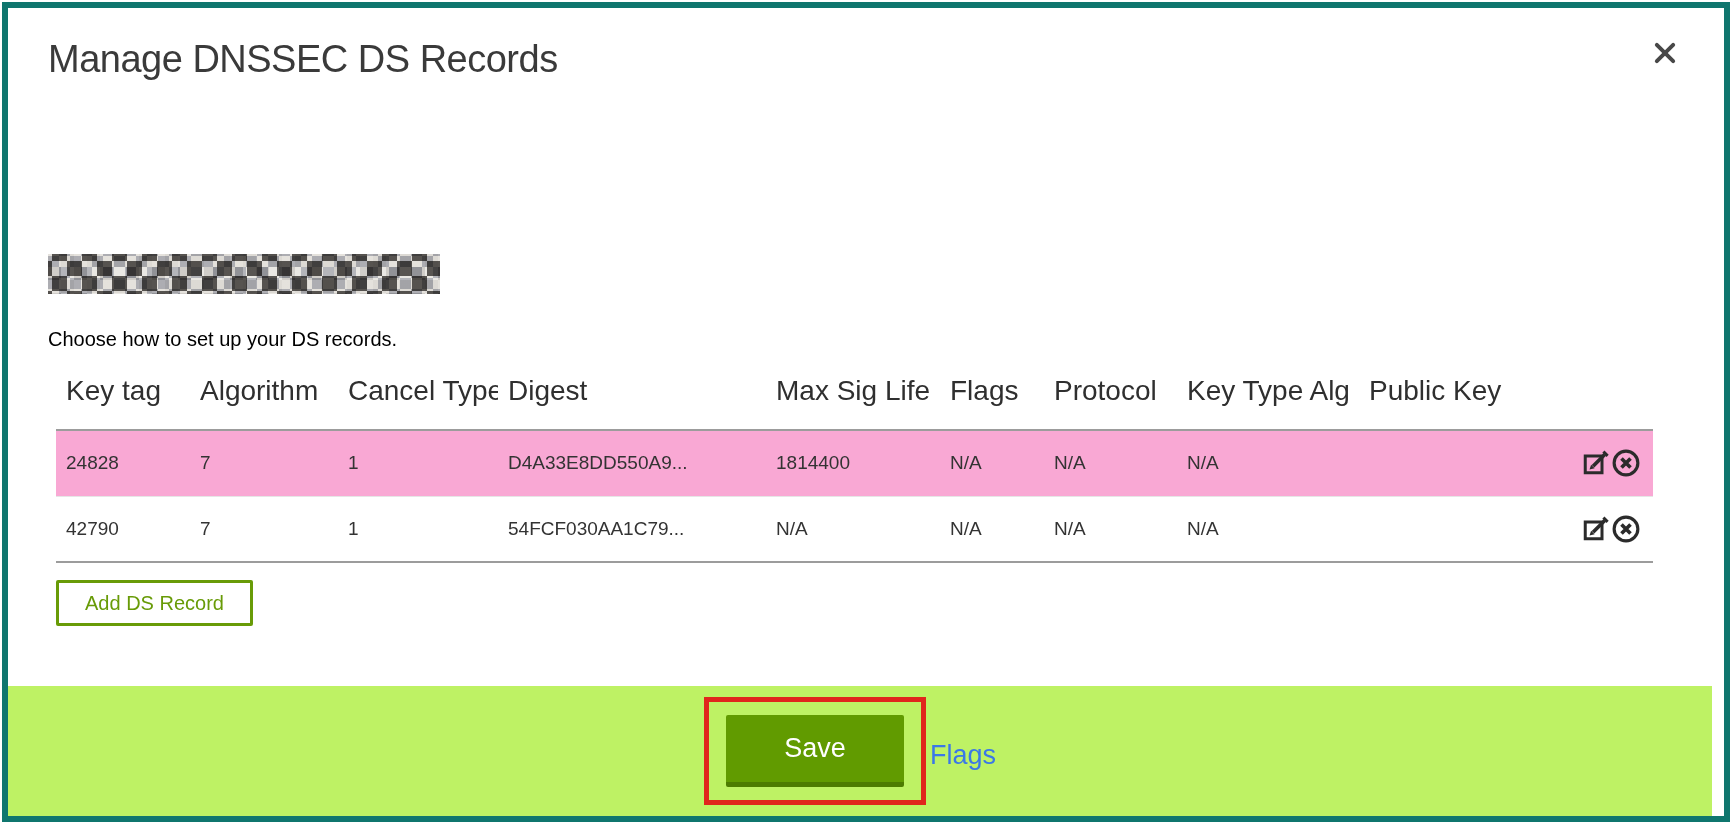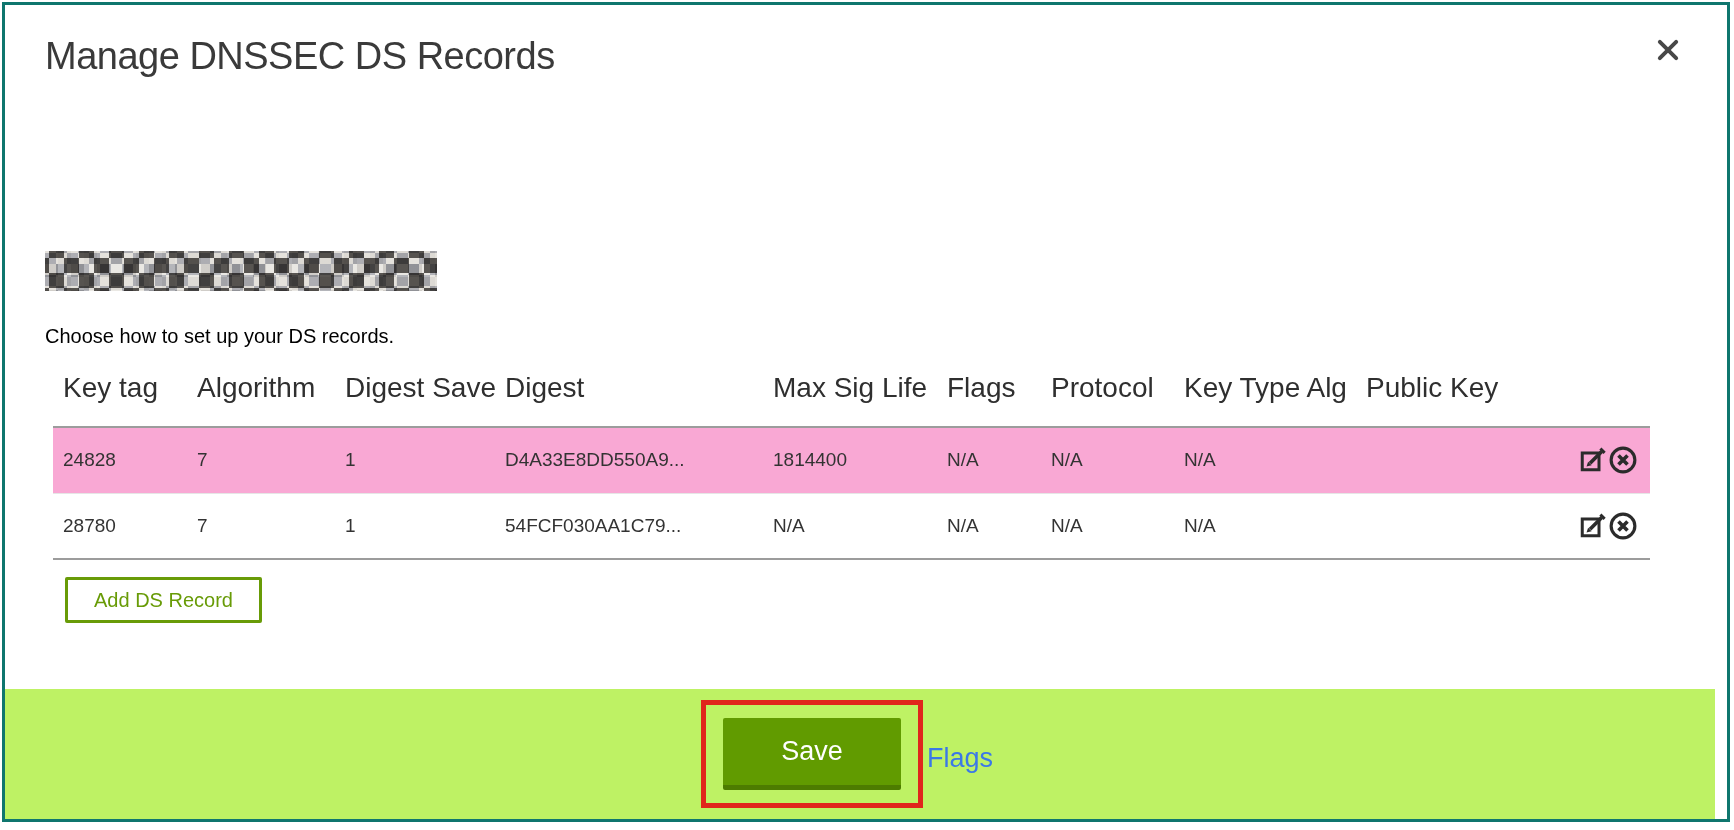--- a/index.html
+++ b/index.html
@@ -8,21 +8,21 @@
     background: #ffffff;
     font-family: "Liberation Sans", "DejaVu Sans", sans-serif;
     color: #333;
     overflow: hidden;
   }
   .modal {
     position: absolute;
     left: 2px; top: 2px;
     width: 1728px; height: 820px;
     background: #fff;
-    border: 3px solid #0f766e;
+    border: 6px solid #0f766e;
   }
   .dialog-title {
     position: absolute;
     left: 40px; top: 30px;
     font-size: 38px;
     font-weight: 400;
     letter-spacing: -0.5px;
     color: #3a3a3a;
   }
   .close-btn {
@@ -81,21 +81,21 @@
   .ds-table tr.row-even td { border-bottom: 2px solid #9c9c9c; }
   .actions-cell { text-align: right; padding-right: 12px !important; }
   .icon-btn {
     display: inline-block;
     vertical-align: middle;
     cursor: pointer;
     line-height: 0;
   }
   .add-record-btn {
     position: absolute;
-    left: 60px; top: 572px;
+    left: 48px; top: 572px;
     height: 46px;
     padding: 0 26px;
     background: #ffffff;
     border: 3px solid #689b07;
     border-radius: 2px;
     color: #689b07;
     font-size: 20px;
     font-family: "Liberation Sans", sans-serif;
     cursor: pointer;
   }
@@ -162,21 +162,21 @@
           <col style="width:104px">
         <col style="width:133px">
           <col style="width:182px">
           <col style="width:209px">
         <col style="width:85px">
       </colgroup>
       <thead>
         <tr>
           <th>Key tag</th>
           <th>Algorithm</th>
-          <th>Digest Save</th>
+          <th>Cancel Type</th>
           <th>Digest</th>
           <th>Max Sig Life</th>
           <th>Flags</th>
           <th>Protocol</th>
           <th>Key Type Alg</th>
           <th>Public Key</th>
           <th></th>
         </tr>
       </thead>
       <tbody>
@@ -200,21 +200,21 @@
               </svg>
             </span><span class="icon-btn">
               <svg width="30" height="30" viewBox="0 0 24 24" fill="none">
                 <circle cx="12" cy="12" r="9.5" stroke="#2b2b2b" stroke-width="2.5"></circle>
                 <path d="M8.4 8.4 L15.6 15.6 M15.6 8.4 L8.4 15.6" stroke="#2b2b2b" stroke-width="2.9"></path>
               </svg>
             </span>
           </td>
         </tr>
         <tr class="row-even">
-          <td>28780</td>
+          <td>42790</td>
           <td>7</td>
           <td>1</td>
           <td>54FCF030AA1C79...</td>
           <td>N/A</td>
           <td>N/A</td>
           <td>N/A</td>
           <td>N/A</td>
           <td></td>
           <td class="actions-cell">
             <span class="icon-btn">

